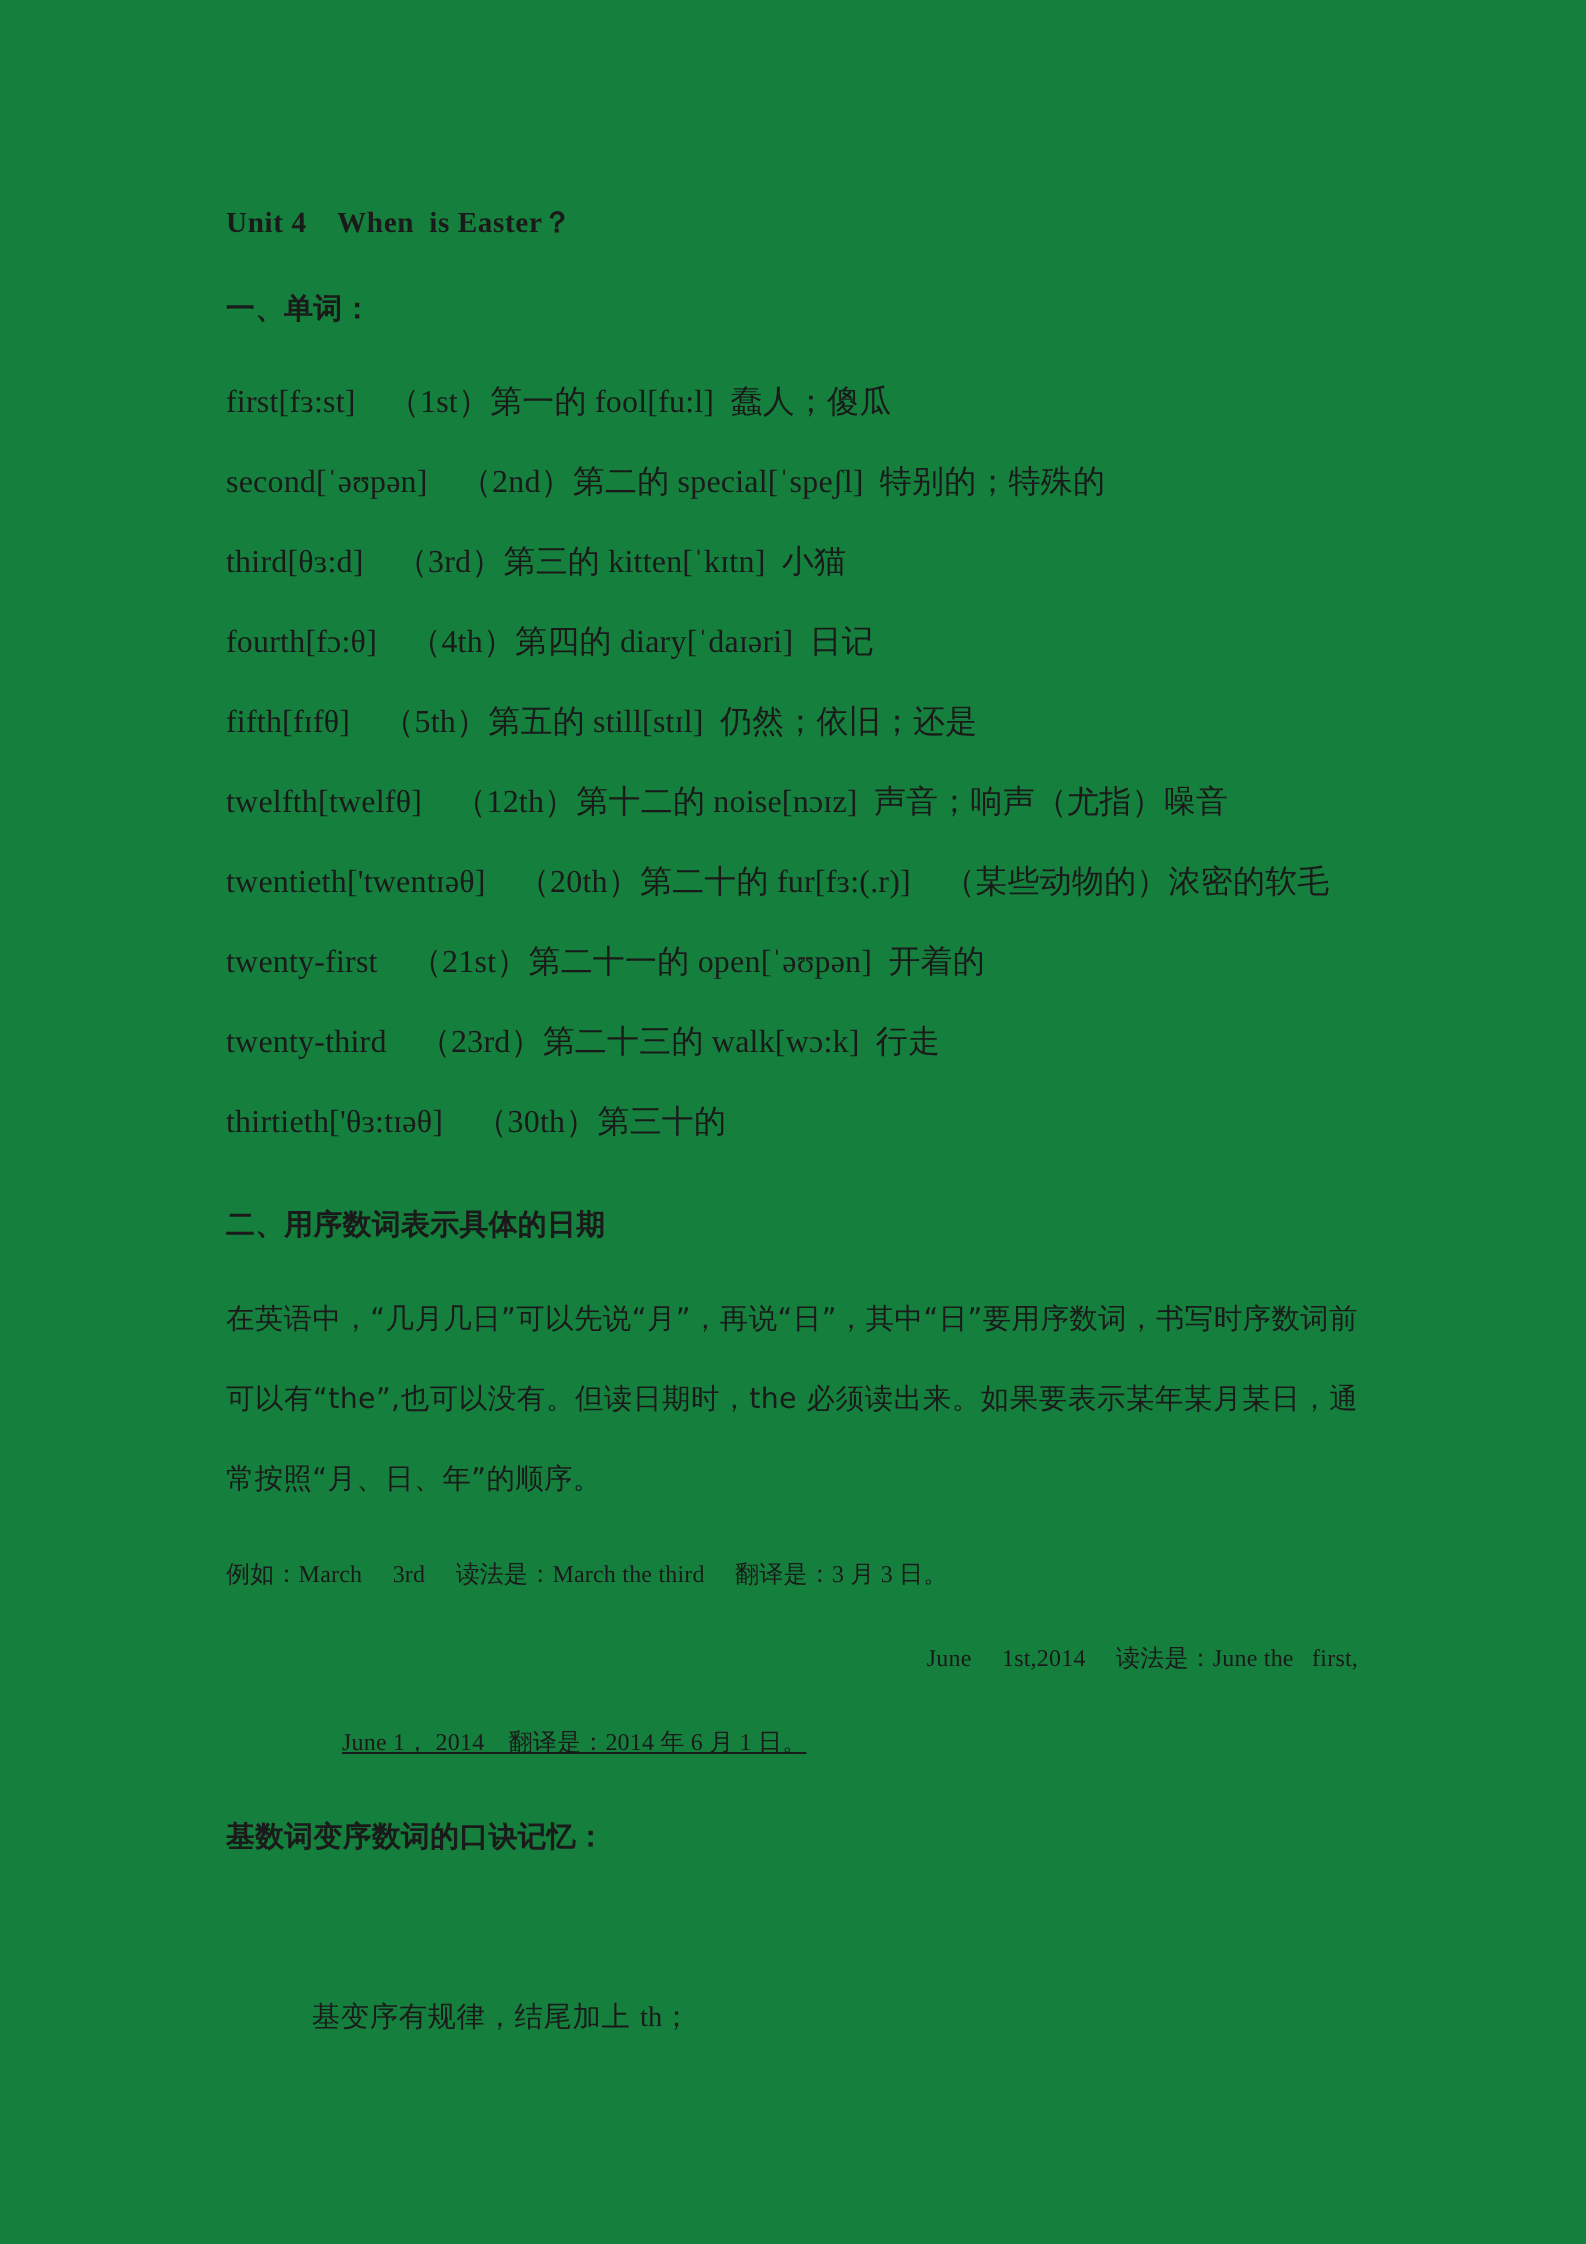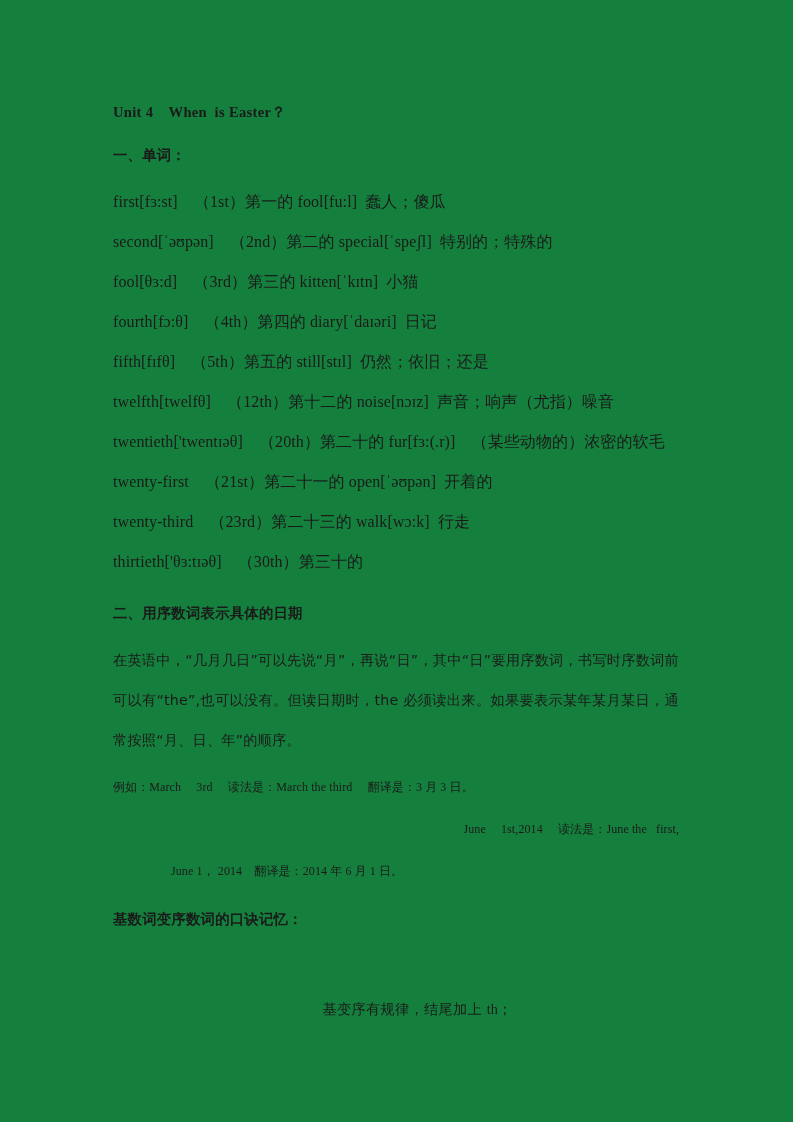--- a/index.html
+++ b/index.html
@@ -79,51 +79,50 @@
     letter-spacing: 0.1px;
   }
 
   
   .rhyme-line {
     font-family: "DejaVu Sans", "Liberation Sans", sans-serif;
     font-size: 14.2px;
     line-height: 42px;
     white-space: pre;
     letter-spacing: 0.3px;
-    text-align: center;
   }
   .rhyme-line .lat {
     font-family: "Liberation Serif", "DejaVu Serif", serif;
     letter-spacing: 0;
   }
 
   .gap-sm { height: 6px; }
   .gap-md { height: 10px; }
 
   .indent-1 { padding-left: 14px; }
-  .indent-2 { padding-left: 58px; }
+  .indent-2 { padding-left: 58px; text-decoration: underline; }
   .indent-3 { padding-left: 12px; text-align: right; }
 </style>
 </head>
 <body>
 
 <div class="page">
   <div class="content">
 
     <div class="doc-title">Unit 4  When is Easter？</div>
 
     <div class="gap-sm"></div>
 
     <div class="sec-heading">一、单词：</div>
 
     <div class="gap-sm"></div>
 
     <div class="vocab-line">first[fɜ:st] （1st）第一的 fool[fu:l] 蠢人；傻瓜</div>
     <div class="vocab-line">second[ˈəʊpən] （2nd）第二的 special[ˈspeʃl] 特别的；特殊的</div>
-    <div class="vocab-line">fool[θɜ:d] （3rd）第三的 kitten[ˈkɪtn] 小猫</div>
+    <div class="vocab-line">third[θɜ:d] （3rd）第三的 kitten[ˈkɪtn] 小猫</div>
     <div class="vocab-line">fourth[fɔ:θ] （4th）第四的 diary[ˈdaɪəri] 日记</div>
     <div class="vocab-line">fifth[fɪfθ] （5th）第五的 still[stɪl] 仍然；依旧；还是</div>
     <div class="vocab-line">twelfth[twelfθ] （12th）第十二的 noise[nɔɪz] 声音；响声（尤指）噪音</div>
     <div class="vocab-line">twentieth['twentɪəθ] （20th）第二十的 fur[fɜ:(.r)] （某些动物的）浓密的软毛</div>
     <div class="vocab-line">twenty-first （21st）第二十一的 open[ˈəʊpən] 开着的</div>
     <div class="vocab-line">twenty-third （23rd）第二十三的 walk[wɔ:k] 行走</div>
     <div class="vocab-line">thirtieth['θɜ:tɪəθ] （30th）第三十的</div>
 
     <div class="gap-md"></div>
 

